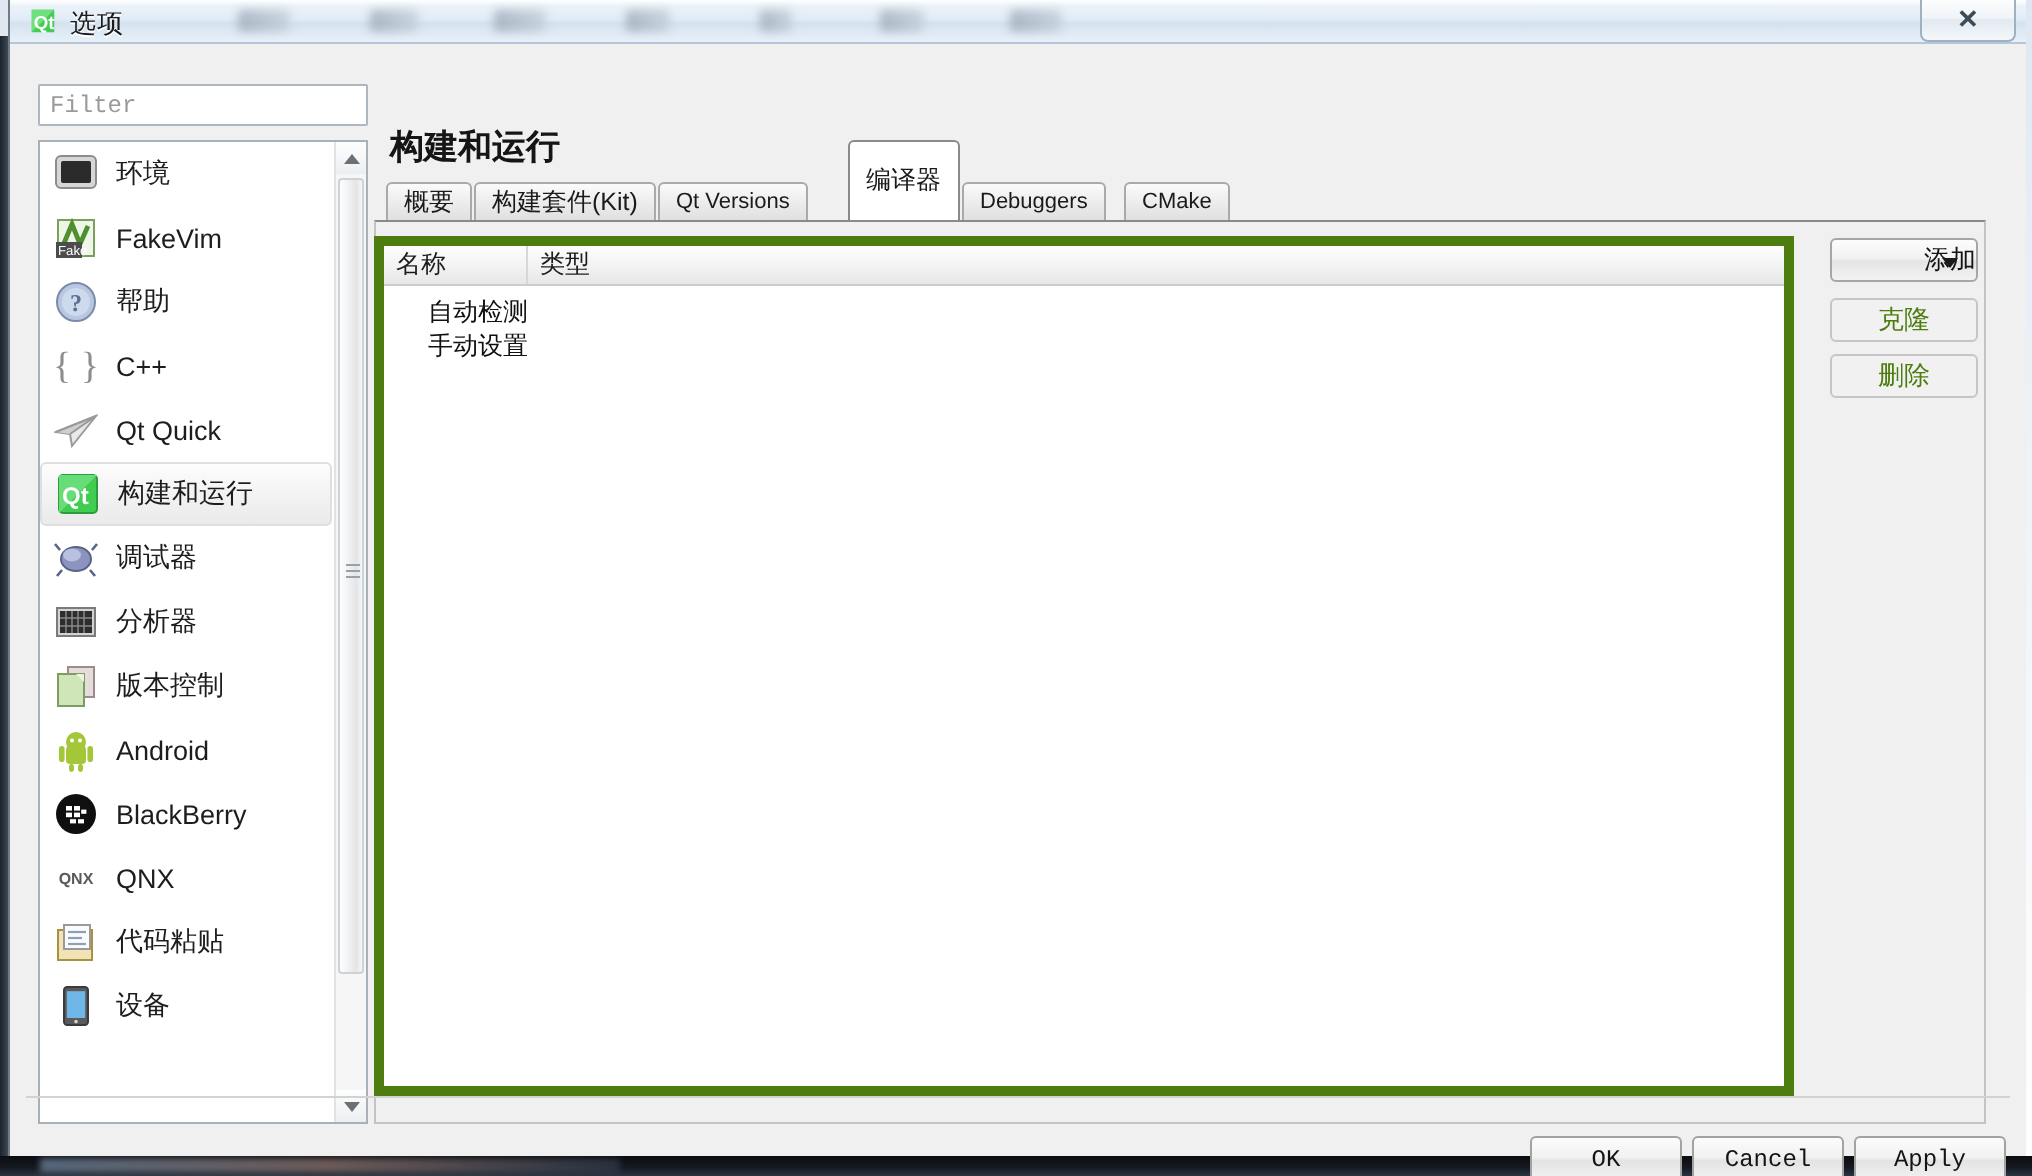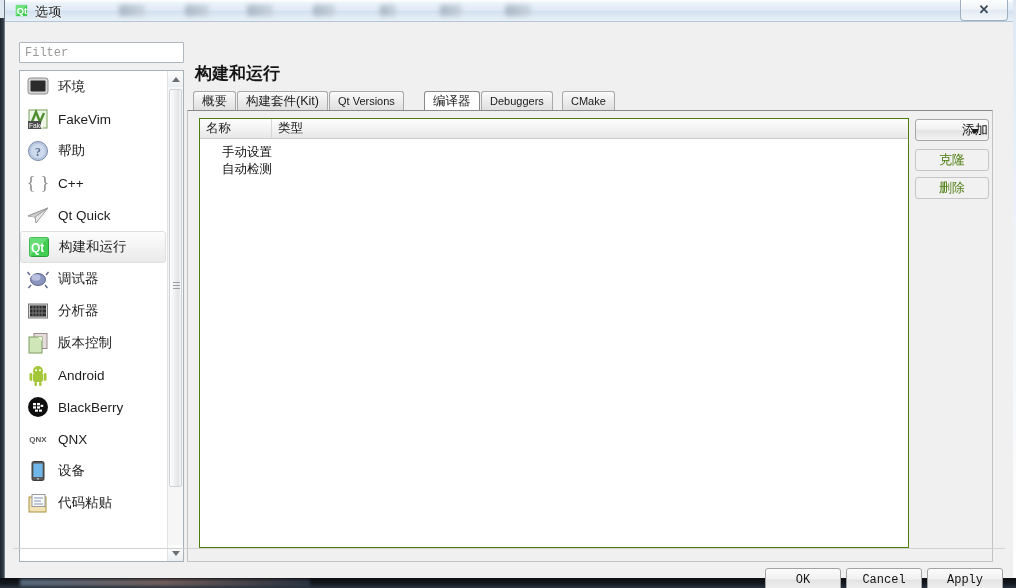--- a/index.html
+++ b/index.html
@@ -212,41 +212,41 @@
     border-radius: 3px 3px 0 0;
     box-sizing: border-box;
     display: flex; align-items: center; justify-content: center;
     font-size: 12.5px;
     color: #1a1a1a;
     cursor: pointer;
     padding: 0 8px;
   }
   .tab.latin { font-family: Liberation Sans, sans-serif; font-size: 11px; }
   .tab.active {
-    height: 19px;
+    height: 40px;
     background: #ffffff;
     border-color: #8a8a8a;
     z-index: 4;
     font-weight: normal;
   }
 
   #content-frame {
     position: absolute; left: 182px; top: 88px;
     width: 806px; height: 452px;
     background: #f0f0f0;
     border: 1px solid #c3c3c3;
     border-top: 1px solid #8a8a8a;
     box-sizing: border-box;
   }
 
   #table-frame {
-    position: absolute; left: 194px; top: 96px;
+    position: absolute; left: 182px; top: 96px;
     width: 710px; height: 430px;
     background: #ffffff;
-    border: 1px solid #4d7c0f;
+    border: 5px solid #4d7c0f;
     box-sizing: border-box;
     overflow: hidden;
   }
   #table-header {
     display: flex;
     height: 19px;
     background: linear-gradient(180deg,#fefefe 0%, #f3f3f3 50%, #e7e7e7 100%);
     border-bottom: 1px solid #cccccc;
   }
   .th {
@@ -463,38 +463,38 @@
             <span class="side-label">BlackBerry</span>
           </div>
           <div class="side-item">
             <span class="side-icon"><svg width="22" height="22" viewBox="0 0 22 22">
                 <text x="11" y="14" text-anchor="middle" font-family="Liberation Sans" font-size="8" font-weight="bold" fill="#5a5a5a">QNX</text>
               </svg></span>
             <span class="side-label">QNX</span>
           </div>
           <div class="side-item">
             <span class="side-icon"><svg width="22" height="22" viewBox="0 0 22 22">
-                <rect x="5" y="1.5" width="12" height="19" rx="1.6" fill="#5a5a5a" stroke="#3b3b3b"></rect>
-             <rect x="6.4" y="3.6" width="9.2" height="13.4" fill="#6fb7e8"></rect>
-             <circle cx="11" cy="18.8" r=".9" fill="#d4d4d4"></circle>
-              </svg></span>
-            <span class="side-label">设备</span>
-          </div>
-          <div class="side-item">
-            <span class="side-icon"><svg width="22" height="22" viewBox="0 0 22 22">
                 <rect x="2" y="5" width="17" height="15" fill="#f2e3b6" stroke="#a8913f"></rect>
              <rect x="5" y="2.5" width="13" height="12" fill="#fbfbfb" stroke="#9a9a9a"></rect>
              <g stroke="#8aa0bc" stroke-width="1.1">
                <line x1="7" y1="6" x2="16" y2="6"></line>
                   <line x1="7" y1="9" x2="14" y2="9"></line>
                <line x1="7" y1="12" x2="16" y2="12"></line>
                 </g>
               </svg></span>
             <span class="side-label">代码粘贴</span>
           </div>
+          <div class="side-item">
+            <span class="side-icon"><svg width="22" height="22" viewBox="0 0 22 22">
+                <rect x="5" y="1.5" width="12" height="19" rx="1.6" fill="#5a5a5a" stroke="#3b3b3b"></rect>
+             <rect x="6.4" y="3.6" width="9.2" height="13.4" fill="#6fb7e8"></rect>
+             <circle cx="11" cy="18.8" r=".9" fill="#d4d4d4"></circle>
+              </svg></span>
+            <span class="side-label">设备</span>
+          </div>
         </div>
 
       <div id="side-scroll">
         <div class="sb-arrow" id="sb-up">
           <div class="sb-tri-up"></div>
         </div>
         <div id="sb-thumb">
           <div id="sb-grip">
             <i></i>
               <i></i>
@@ -532,24 +532,24 @@
 
     <div id="content-frame"></div>
 
     <div id="table-frame">
       <div id="table-header">
         <div class="th c0">名称</div>
         <div class="th c1">类型</div>
       </div>
       <div id="rows">
           <div class="trow">
+            <span>自动检测</span>
+          </div>
+          <div class="trow">
             <span>手动设置</span>
-          </div>
-          <div class="trow">
-            <span>自动检测</span>
           </div>
         </div>
     </div>
 
     <div class="side-btn" id="btn-add">
       <span>添加</span>
       <span id="add-caret"></span>
     </div>
     <div class="side-btn disabled" id="btn-clone">
       <span>克隆</span>

